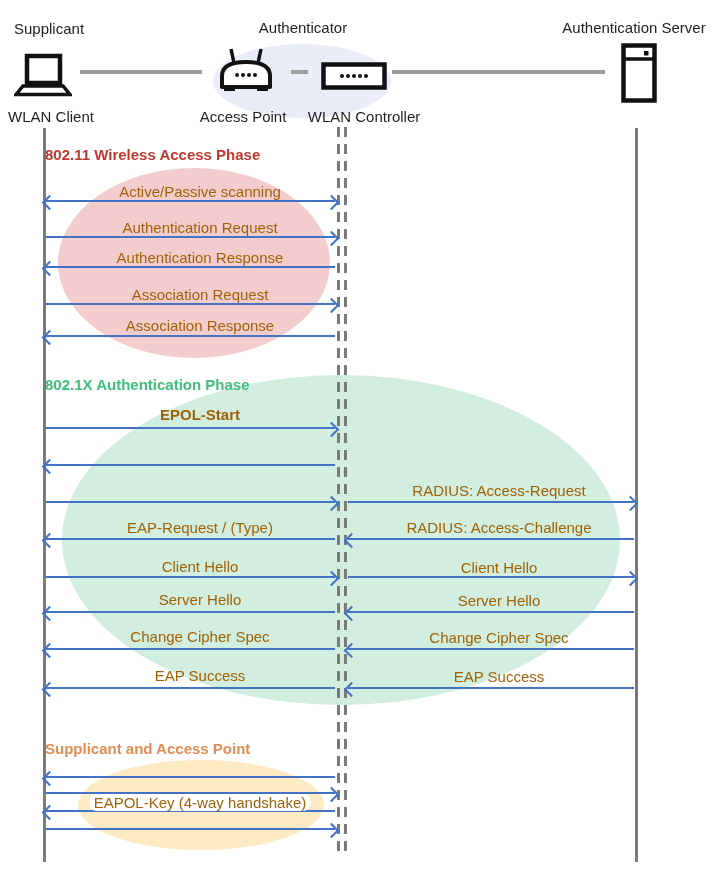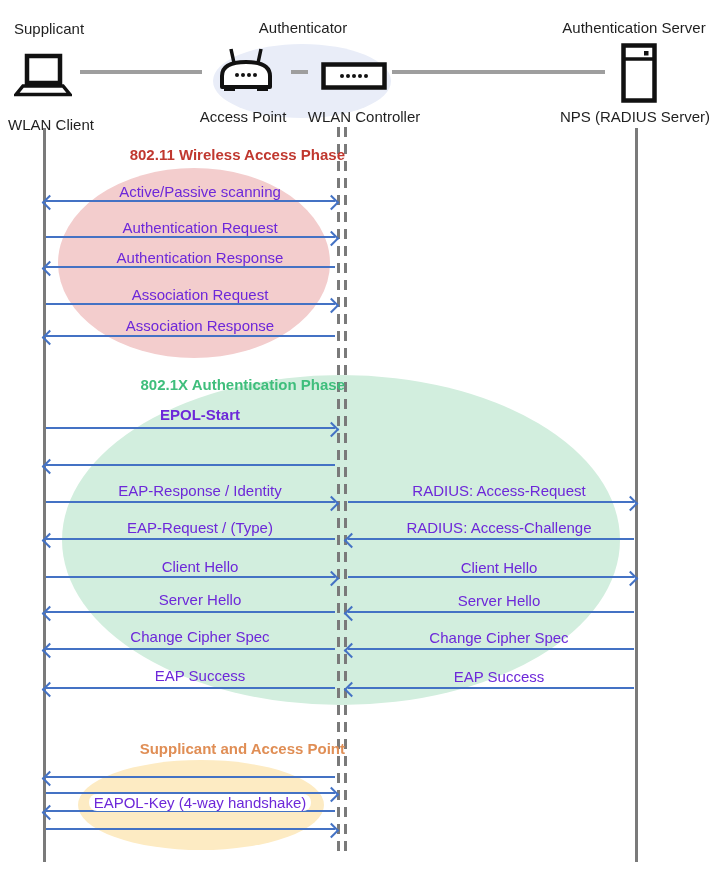--- a/index.html
+++ b/index.html
@@ -21,27 +21,27 @@
   .lifeline-dash { position:absolute; width:3px; top:127px; height:728px;
     background:repeating-linear-gradient(to bottom, #7A7A7A 0 10px, transparent 10px 17px); }
 
   
   .ellipse { position:absolute; border-radius:50%; }
   .ellipse-red    { left:58px;  top:168px; width:272px; height:190px; background:#F3CDCD; }
   .ellipse-green  { left:62px;  top:375px; width:558px; height:330px; background:#D2EEDE; }
   .ellipse-yellow { left:78px;  top:760px; width:246px; height:90px;  background:#FDEBC3; }
 
   
-  .phase-title { position:absolute; left:45px; width:300px; text-align:right;
+  .phase-title { position:absolute; left:45px; width:300px; text-align:left;
                  font-size:15px; font-weight:bold; white-space:nowrap; z-index:3; }
   .t-red   { color:#C0382F; }
   .t-green { color:#3FBE7C; }
   .t-orange{ color:#E08E55; }
 
-  .mlabel { position:absolute; font-size:15px; color:#6d28d9; text-align:center;
+  .mlabel { position:absolute; font-size:15px; color:#a16207; text-align:center;
             white-space:nowrap; z-index:3; line-height:17px; }
   .lspan  { left:50px;  width:300px; }
   .rspan  { left:348px; width:302px; }
   .boxed span { background:#fff; padding:0 5px;border-radius:8px; }
 
   
   .arrow { position:absolute; height:2px; background:#4472C4; z-index:2; }
   .a-left  { left:46px;  width:289px; }
   .a-right-span { left:348px; width:286px; }
   .arrow.head-r::after {
@@ -94,24 +94,23 @@
     <circle cx="39" cy="14" r="2" fill="#111"></circle>
     <circle cx="45" cy="14" r="2" fill="#111"></circle>
   </svg>
 
   <svg class="icon" style="left:621px; top:43px;" width="36" height="60" viewBox="0 0 36 60">
     <rect x="2.5" y="2.5" width="31" height="55" fill="#fff" stroke="#111" stroke-width="4.5"></rect>
     <line x1="3" y1="16" x2="33" y2="16" stroke="#111" stroke-width="3.5"></line>
     <rect x="23" y="8" width="4.5" height="4.5" fill="#111"></rect>
   </svg>
 
-  <div class="device centered" style="left:51px;  top:116px;">WLAN Client</div>
+  <div class="device centered" style="left:51px;  top:108px;">WLAN Client</div>
   <div class="device centered" style="left:243px; top:108px;">Access Point</div>
   <div class="device centered" style="left:364px; top:108px;">WLAN Controller</div>
-  <div class="device centered" style="left:635px; top:108px;">NPS (RADIUS Server)</div>
 
   <div class="ellipse ellipse-red"></div>
   <div class="ellipse ellipse-green"></div>
   <div class="ellipse ellipse-yellow"></div>
 
   <div class="lifeline" style="left:43px;"></div>
   <div class="lifeline-dash" style="left:337px;"></div>
   <div class="lifeline-dash" style="left:344px;"></div>
   <div class="lifeline" style="left:635px;"></div>
 
@@ -132,21 +131,20 @@
   <div class="mlabel lspan" style="top:317px;">Association Response</div>
   <div class="arrow a-left head-l" style="top:335px;"></div>
 
   <div class="phase-title t-green" style="top:376px;">802.1X Authentication Phase</div>
 
   <div class="mlabel lspan" style="top:406px;font-weight:bold;">EPOL-Start</div>
   <div class="arrow a-left head-r" style="top:427px;"></div>
 
   <div class="arrow a-left head-l" style="top:464px;"></div>
 
-  <div class="mlabel lspan" style="top:482px;">EAP-Response / Identity</div>
   <div class="arrow a-left head-r" style="top:501px;"></div>
 
   <div class="mlabel lspan" style="top:519px;">EAP-Request / (Type)</div>
   <div class="arrow a-left head-l" style="top:538px;"></div>
 
   <div class="mlabel lspan" style="top:558px;">Client Hello</div>
   <div class="arrow a-left head-r" style="top:576px;"></div>
 
   <div class="mlabel lspan" style="top:591px;">Server Hello</div>
   <div class="arrow a-left head-l" style="top:611px;"></div>

